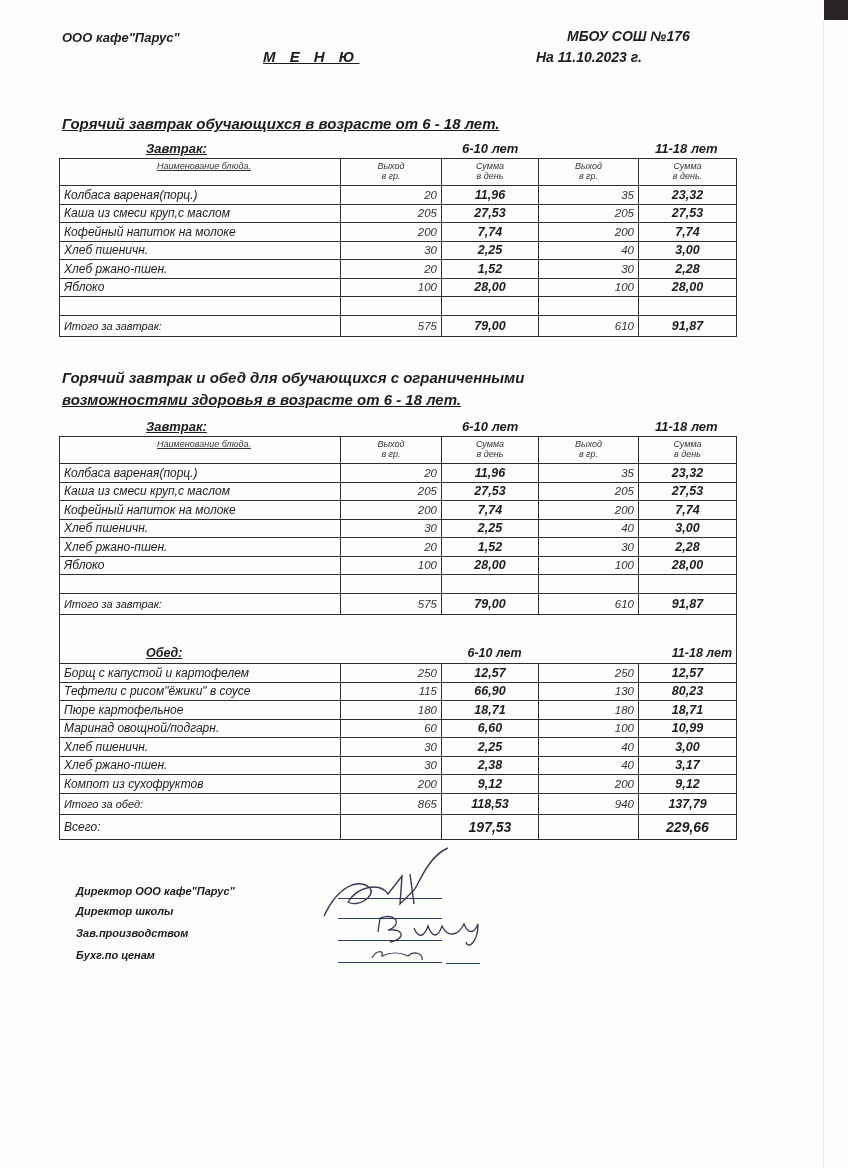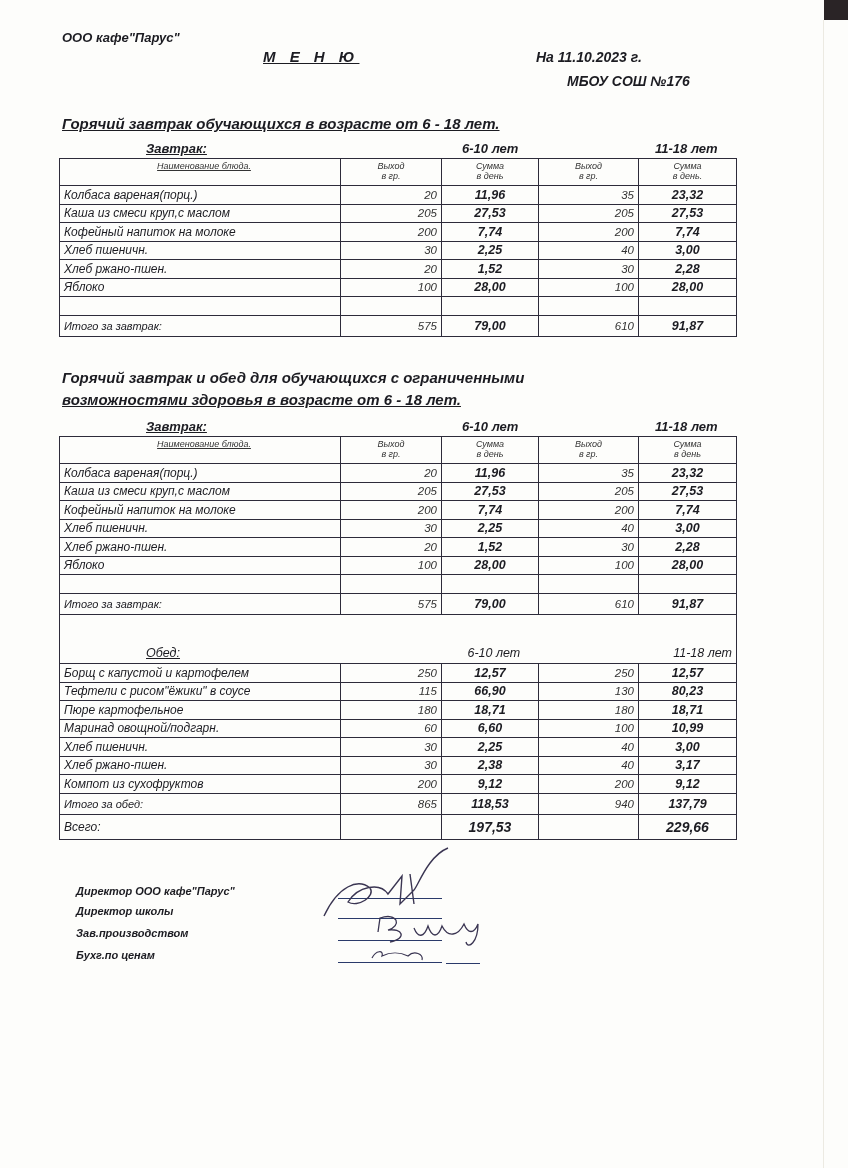--- a/index.html
+++ b/index.html
@@ -28,32 +28,32 @@
   table.menu td.g { text-align: right; font-size: 11.5px; color: #333; }
   table.menu td.s { text-align: center; font-weight: bold; font-size: 12.5px; }
   table.menu tr.head td { height: 24px; font-size: 9px; text-align: center; line-height: 10px; color: #333; vertical-align: top; padding-top: 2px; }
   table.menu tr.head td.name { text-align: center; padding-left: 12px; text-decoration: underline; }
   table.menu tr.blank td { height: 18px; }
   table.menu tr.total td { height: 20px; margin-left: 17px; }
   table.menu tr.total td.name { font-size: 11px; }
   table.menu tr.grand td { height: 24px; }
   table.menu tr.grand td.s { font-size: 14px; }
   table.menu tr.divider td { height: 28px; border-bottom: none; }
-  table.menu tr.lunch-head td { height: 20px; font-weight: normal; font-size: 12.5px; border-top: none; }
+  table.menu tr.lunch-head td { height: 20px; font-weight: bold; font-size: 12.5px; border-top: none; }
   .sign-label { position: absolute; left: 76px; font-size: 11px; font-weight: bold; }
   .sign-line { position: absolute; left: 338px; width: 104px; height: 1px; background: #2a3a6a; }
 </style>
 </head>
 <body>
 
 <div class="edge-shadow"></div>
 <div class="edge-line"></div>
 
 <div class="hdr" style="left:62px; top:30px;">ООО кафе"Парус"</div>
-<div class="hdr" style="left:567px; top:28px; font-size:14px;margin-top:45px;">МБОУ СОШ  №176</div>
+<div class="hdr" style="left:567px; top:28px; font-size:14px;">МБОУ СОШ  №176</div>
 <div class="title">М Е Н Ю</div>
 <div class="hdr" style="left:536px; top:49px; font-size:14px;">На 11.10.2023 г.</div>
 
 <div class="section-title u" style="top:115px;">Горячий завтрак обучающихся в возрасте  от 6 - 18 лет.</div>
 <div class="sub u" style="left:146px; top:141px;">Завтрак:</div>
 <div class="sub" style="left:462px; top:141px; font-weight:bold;">6-10 лет</div>
 <div class="sub" style="left:655px; top:141px;">11-18 лет</div>
 
 <table class="menu" style="top:158px;">
   <colgroup>

